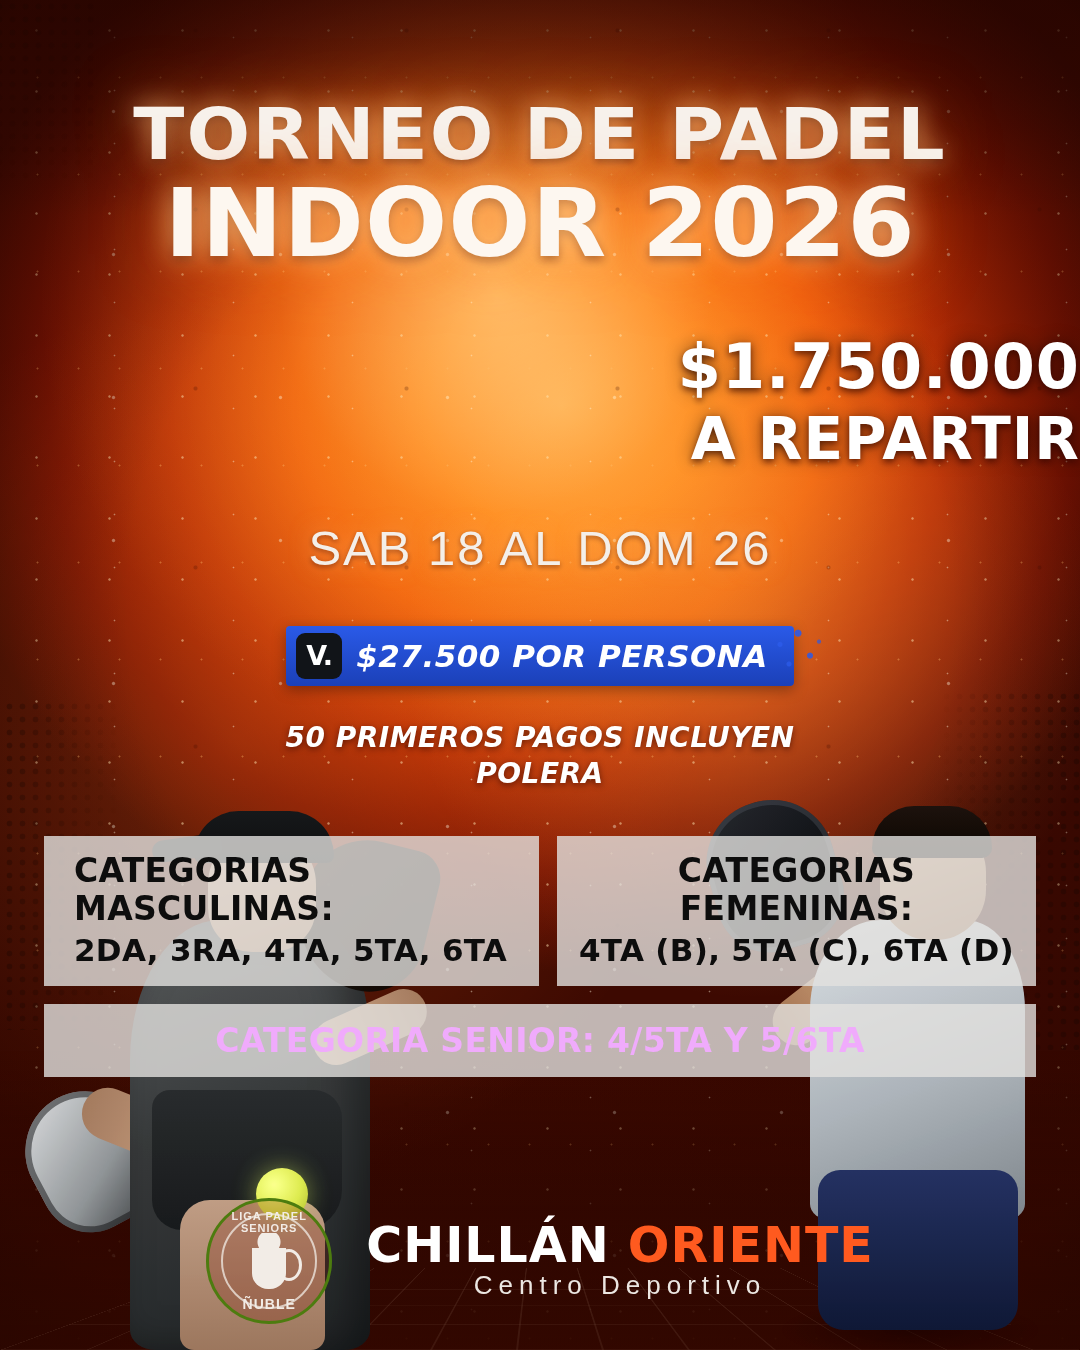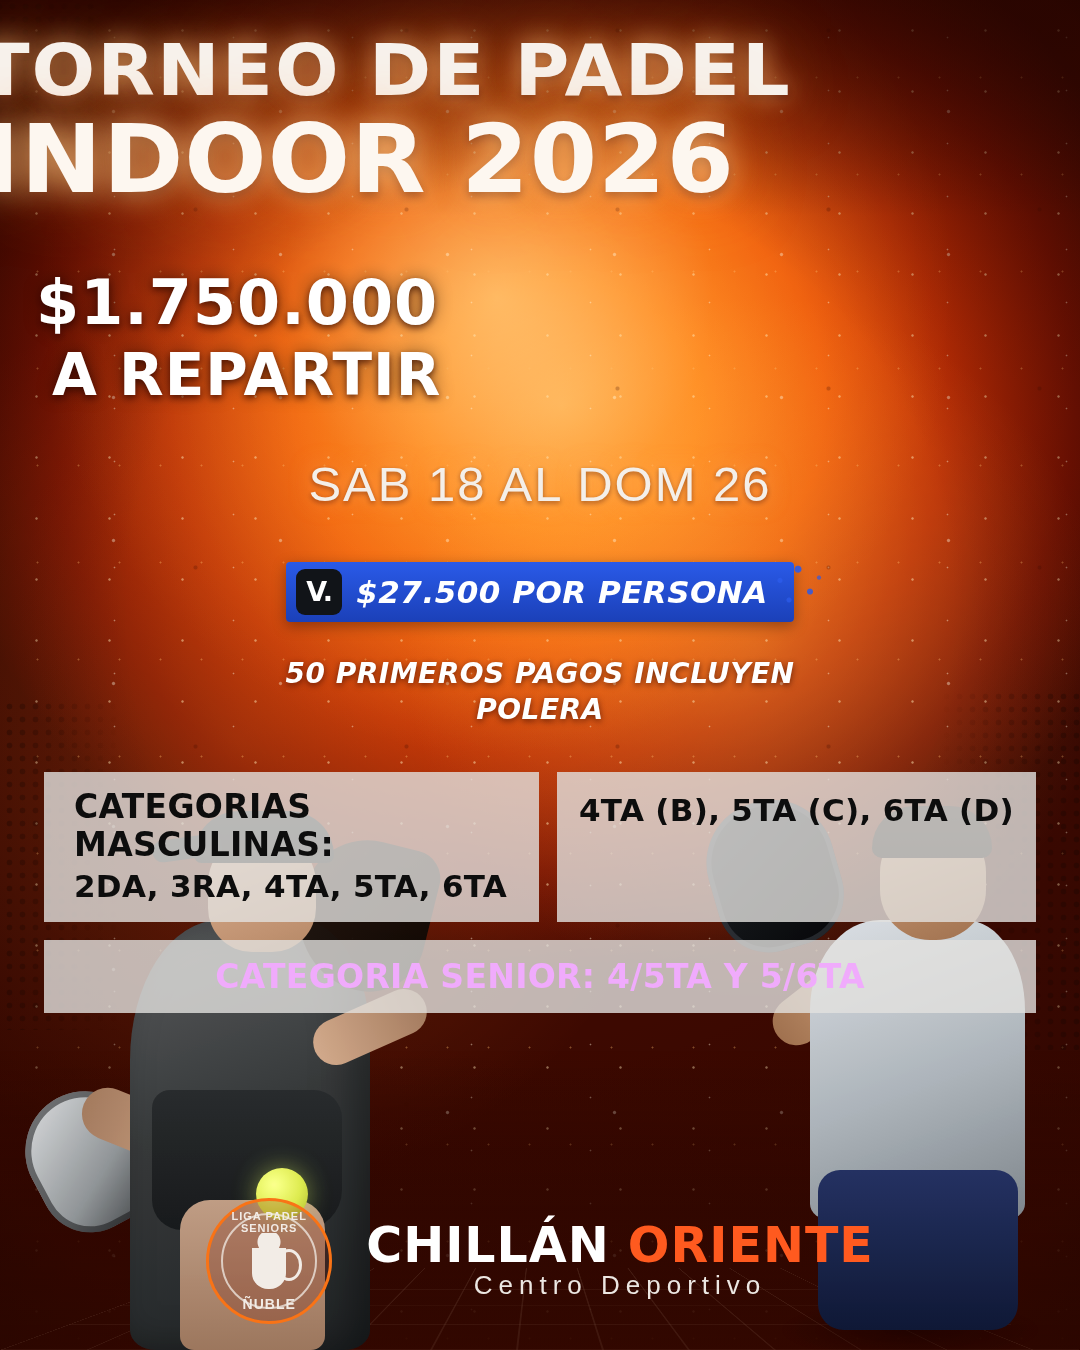--- a/index.html
+++ b/index.html
@@ -204,21 +204,21 @@
     background: radial-gradient(ellipse at center, rgba(30,5,0,.55) 0%, rgba(0,0,0,0) 70%);
   }
 
   
   .content {
     position: absolute;
     inset: 0;
     z-index: 6;
   }
 
-  .title-wrap { text-align: left; padding-top: 34px; }
+  .title-wrap { text-align: center; padding-top: 98px; }
   .title-1 {
     font-family: "DejaVu Sans", sans-serif;
     font-weight: 700;
     font-size: 72px;
     letter-spacing: 2px;
     color: #f7f2ec;
     text-shadow: 0 0 26px rgba(255,190,120,.75), 0 0 60px rgba(255,140,40,.55), 0 3px 6px rgba(60,10,0,.6);
     line-height: 1.0;
     margin: 0;
     transform: scaleX(1.04);
@@ -229,21 +229,21 @@
     font-size: 94px;
     letter-spacing: 1px;
     color: #fdf7f0;
     text-shadow: 0 0 30px rgba(255,200,130,.85), 0 0 70px rgba(255,130,30,.6), 0 4px 8px rgba(60,10,0,.5);
     line-height: 1.02;
     margin: 6px 0 0 0;
     transform: scaleX(1.03);
   }
 
   .prize {
-    text-align: left;
+    text-align: right;
     margin-top: 62px;
     padding-left: 36px;
   }
   .prize-amount {
     font-family: "DejaVu Sans", sans-serif;
     font-weight: 700;
     font-size: 62px;
     letter-spacing: 1px;
     color: #ffffff;
     text-shadow: 0 0 18px rgba(0,0,0,.45), 0 3px 6px rgba(60,10,0,.65);
@@ -383,21 +383,21 @@
     left: 0; right: 0; bottom: 26px;
     display: flex;
     align-items: center;
     justify-content: center;
     gap: 34px;
     z-index: 7;
   }
   .seal {
     width: 120px; height: 120px;
     border-radius: 50%;
-    border: 3px solid #f97316;
+    border: 3px solid #4d7c0f;
     position: relative;
     display: flex; align-items: center; justify-content: center;
     background: rgba(120,22,4,0.25);
   }
   .seal-inner {
     width: 92px; height: 92px; border-radius: 50%;
     border: 2px solid rgba(242,236,230,.75);
     display:flex; align-items:center; justify-content:center;
   }
   .seal-figure {
@@ -511,20 +511,21 @@
       <div>50 PRIMEROS PAGOS INCLUYEN</div>
       <div>POLERA</div>
     </div>
 
     <div class="cat-row">
       <div class="cat-box left">
         <div class="cat-title">CATEGORIAS MASCULINAS:</div>
         <div class="cat-list">2DA, 3RA, 4TA, 5TA, 6TA</div>
       </div>
       <div class="cat-box">
+        <div class="cat-title">CATEGORIAS FEMENINAS:</div>
         <div class="cat-list">4TA (B), 5TA (C), 6TA (D)</div>
       </div>
     </div>
 
     <div class="senior-box">
       <div class="senior-text">CATEGORIA SENIOR: 4/5TA Y 5/6TA</div>
     </div>
 
   </div>
 

